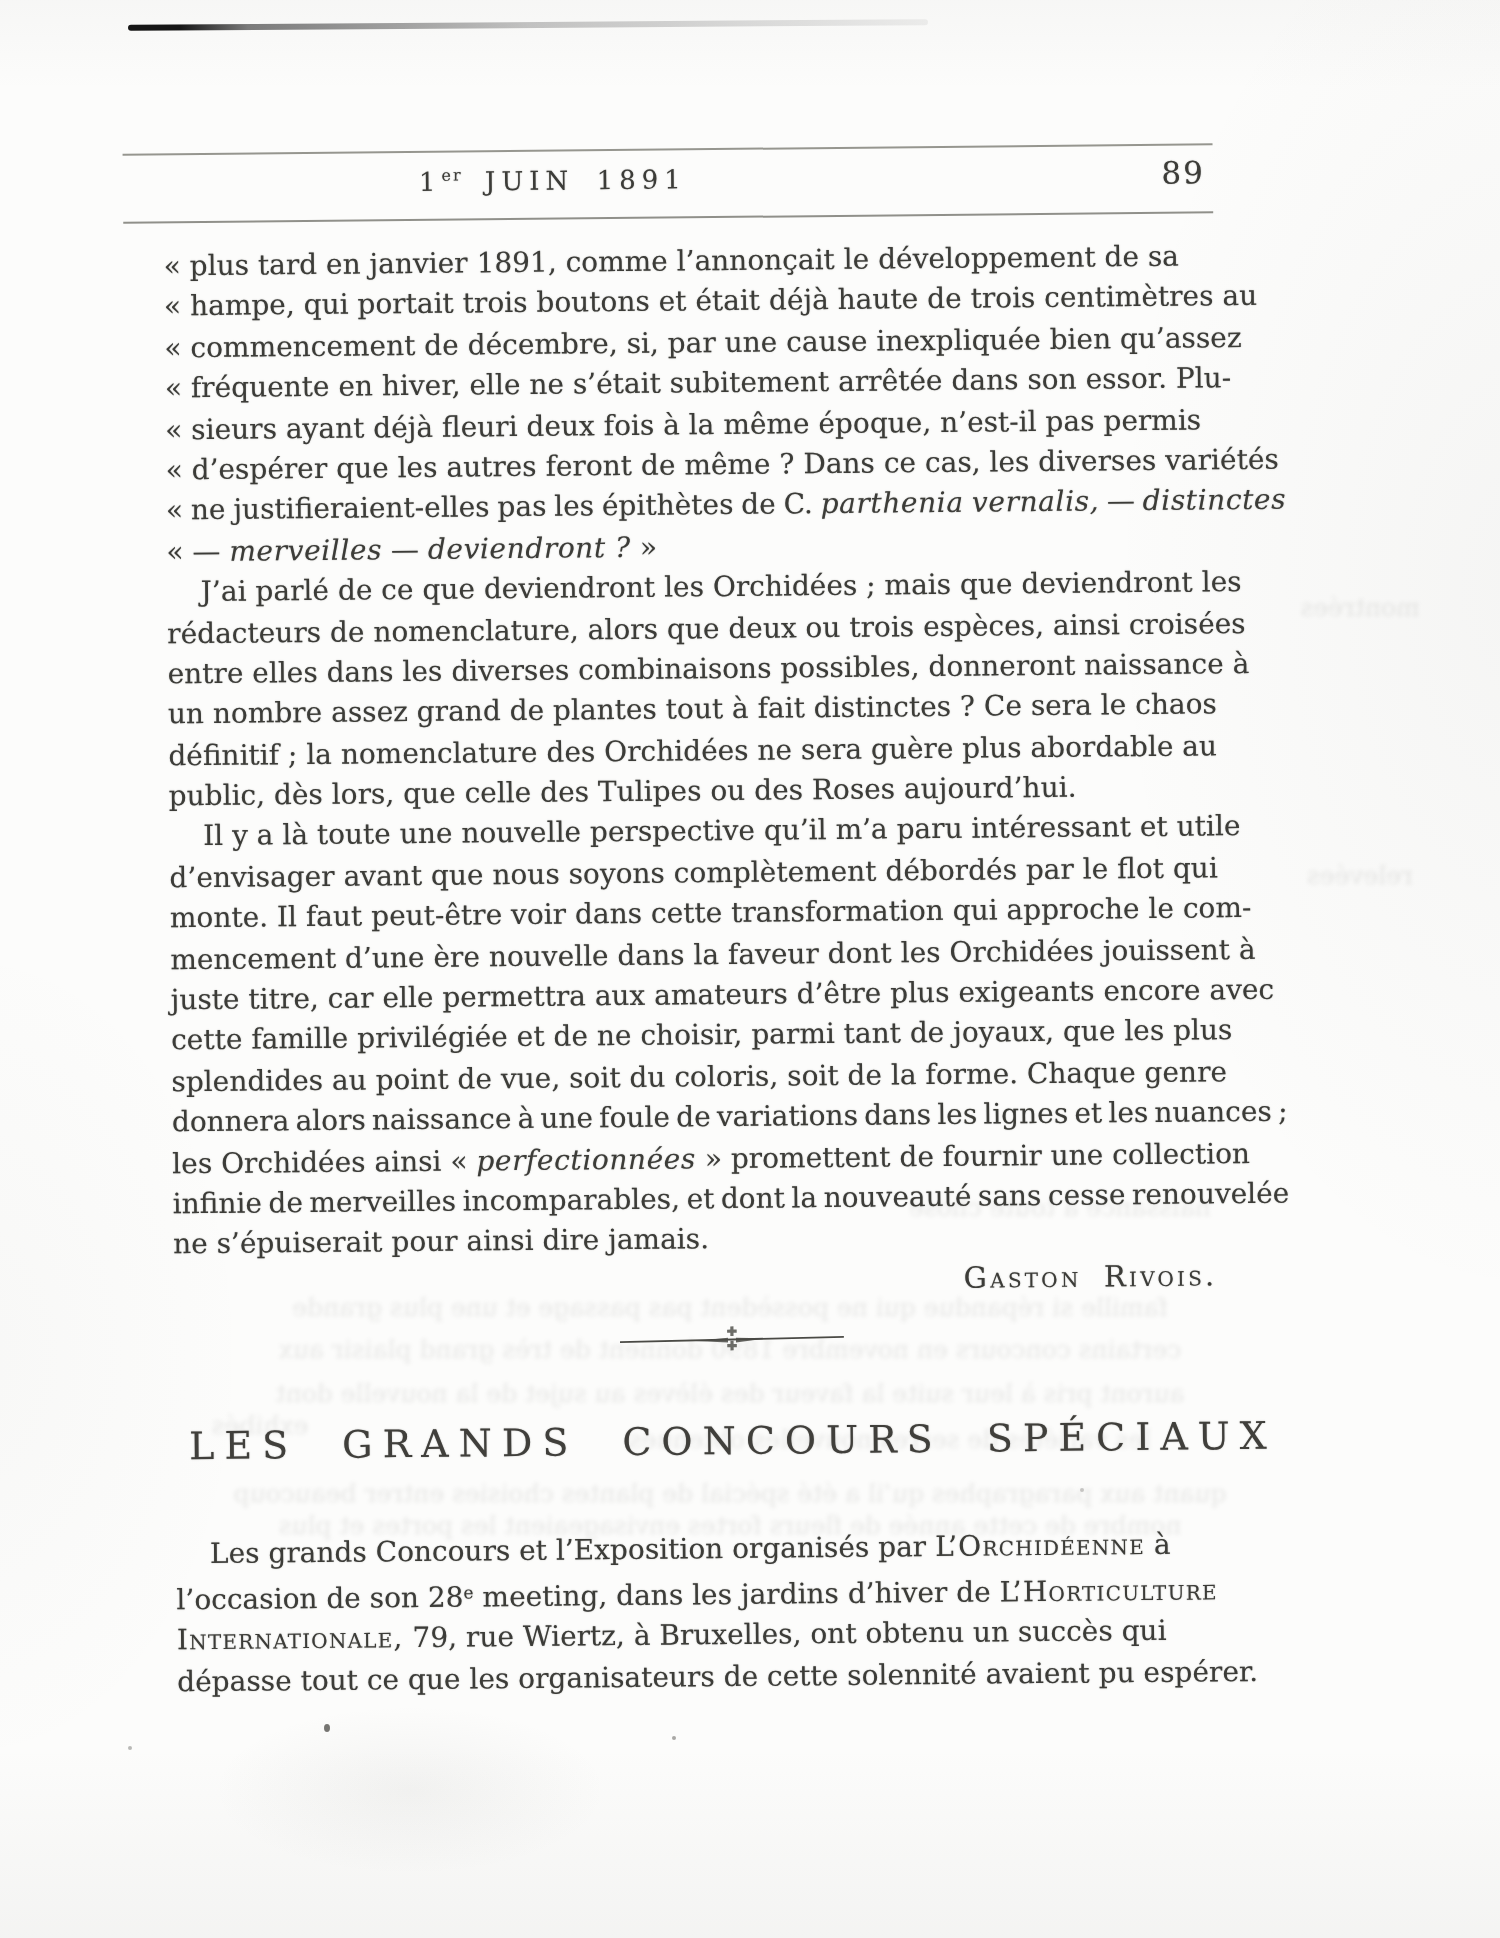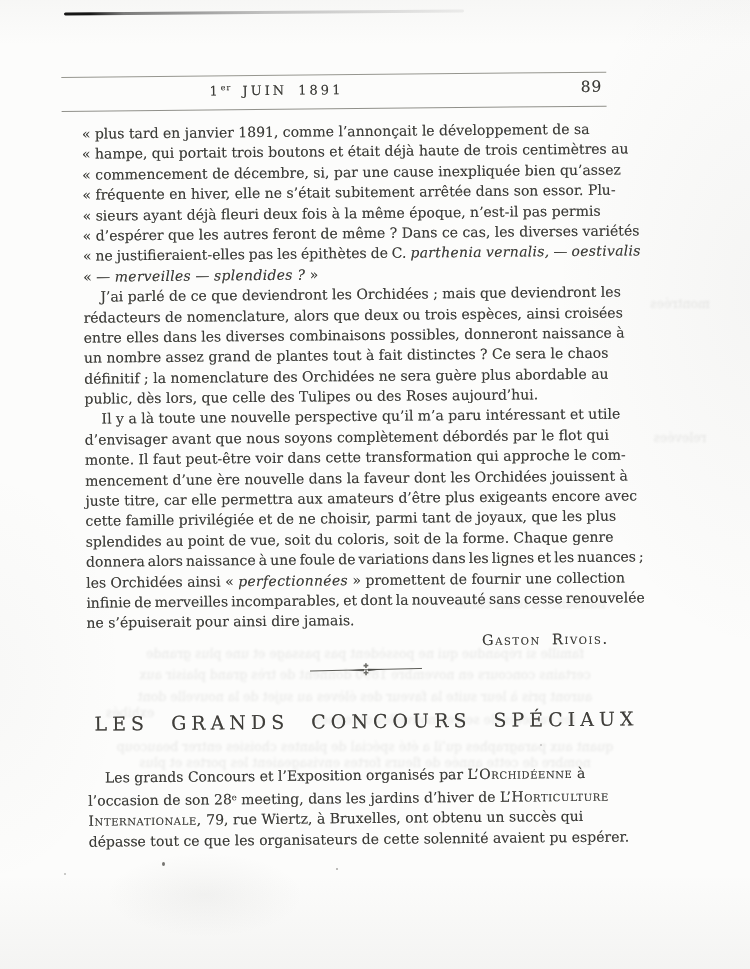--- a/index.html
+++ b/index.html
@@ -98,22 +98,22 @@
     </div>
 
     <div class="body-block" id="article1">
         <div class="para">
           <div class="line jline first" style="word-spacing: 0px;">« plus tard en janvier 1891, comme l’annonçait le développement de sa</div>
           <div class="line jline" style="word-spacing: 0px;">« hampe, qui portait trois boutons et était déjà haute de trois centimètres au</div>
           <div class="line jline" style="word-spacing: 0px;">« commencement de décembre, si, par une cause inexpliquée bien qu’assez</div>
           <div class="line jline" style="word-spacing: 0px;">« fréquente en hiver, elle ne s’était subitement arrêtée dans son essor. Plu-</div>
           <div class="line jline" style="word-spacing: 0px;">« sieurs ayant déjà fleuri deux fois à la même époque, n’est-il pas permis</div>
           <div class="line jline" style="word-spacing: 0px;">« d’espérer que les autres feront de même ? Dans ce cas, les diverses variétés</div>
-          <div class="line jline" style="word-spacing: -0.545455px;">« ne justifieraient-elles pas les épithètes de C. <i>parthenia vernalis,</i> — <i>oestivalis</i></div>
-          <div class="line">« — <i>merveilles</i> — <i>splendides ?</i> »</div>
+          <div class="line jline" style="word-spacing: -0.545455px;">« ne justifieraient-elles pas les épithètes de C. <i>parthenia vernalis,</i> — <i>distinctes</i></div>
+          <div class="line">« — <i>merveilles</i> — <i>deviendront ?</i> »</div>
         </div>
         <div class="para indent">
           <div class="line jline first" style="word-spacing: 0px;">J’ai parlé de ce que deviendront les Orchidées ; mais que deviendront les</div>
           <div class="line jline" style="word-spacing: 0px;">rédacteurs de nomenclature, alors que deux ou trois espèces, ainsi croisées</div>
           <div class="line jline" style="word-spacing: 0px;">entre elles dans les diverses combinaisons possibles, donneront naissance à</div>
           <div class="line jline" style="word-spacing: 0px;">un nombre assez grand de plantes tout à fait distinctes ? Ce sera le chaos</div>
           <div class="line jline" style="word-spacing: 0px;">définitif ; la nomenclature des Orchidées ne sera guère plus abordable au</div>
           <div class="line">public, dès lors, que celle des Tulipes ou des Roses aujourd’hui.</div>
         </div>
         <div class="para indent">

